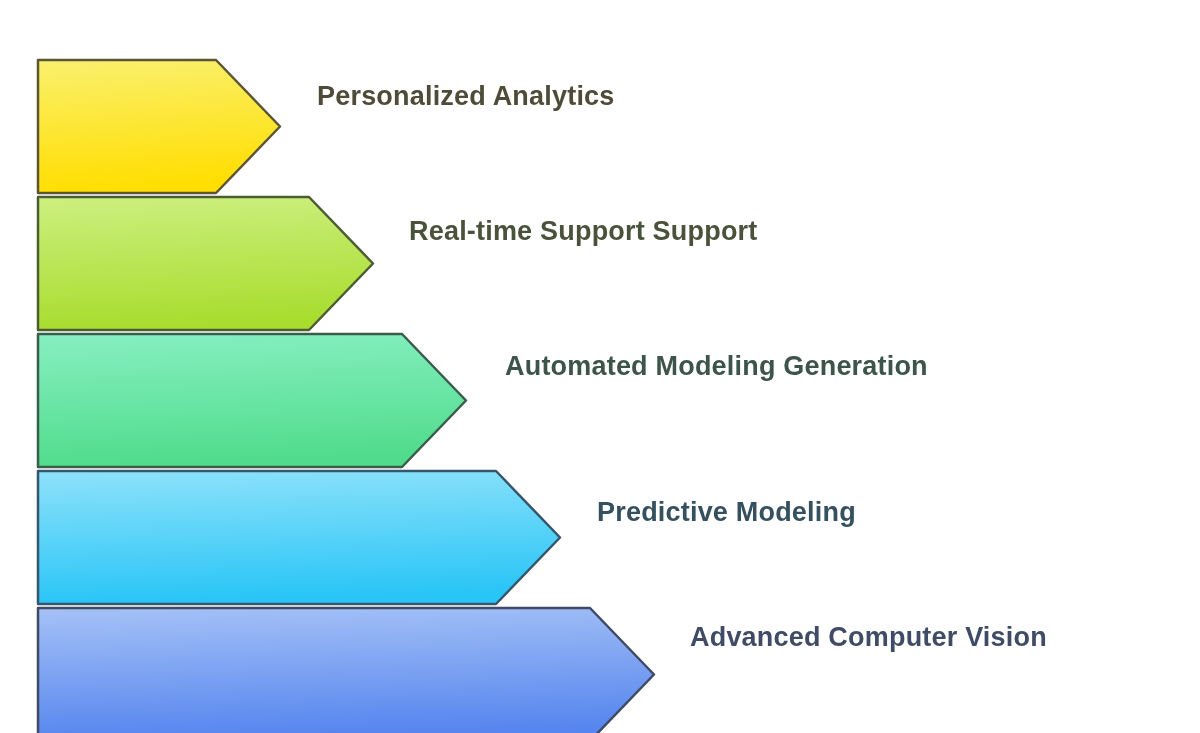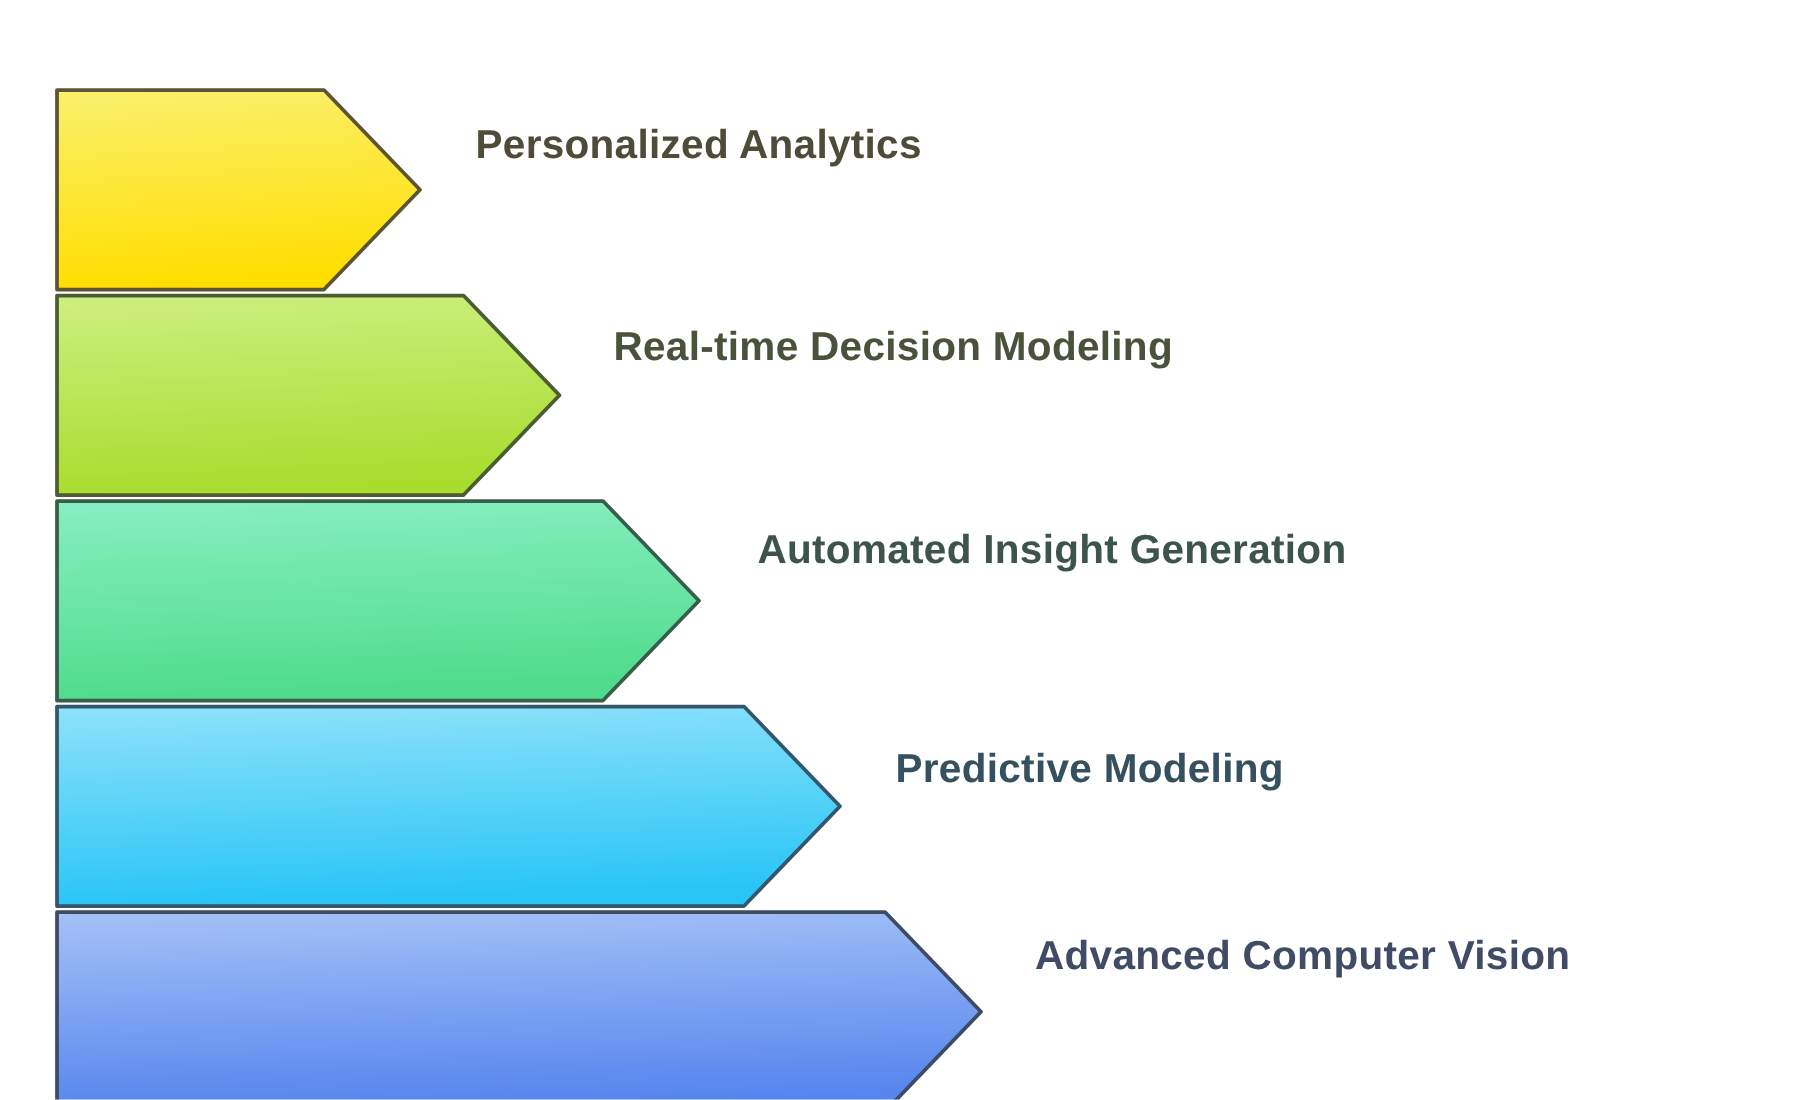--- a/index.html
+++ b/index.html
@@ -62,17 +62,17 @@
           <stop offset="1" stop-color="#5585ee"></stop>
         </linearGradient>
       </defs>
       <polygon points="38,32 216,32 280,98.5 216,165 38,165" fill="url(#grad0)" stroke="#5b5536" stroke-width="2.5" stroke-linejoin="round"></polygon>
       <polygon points="38,169 309,169 373,235.5 309,302 38,302" fill="url(#grad1)" stroke="#4c5c33" stroke-width="2.5" stroke-linejoin="round"></polygon>
       <polygon points="38,306 402,306 466,372.5 402,439 38,439" fill="url(#grad2)" stroke="#3a5c4a" stroke-width="2.5" stroke-linejoin="round"></polygon>
       <polygon points="38,443 496,443 560,509.5 496,576 38,576" fill="url(#grad3)" stroke="#35566b" stroke-width="2.5" stroke-linejoin="round"></polygon>
       <polygon points="38,580 590,580 654,646.5 590,713 38,713" fill="url(#grad4)" stroke="#3f4a63" stroke-width="2.5" stroke-linejoin="round"></polygon>
     </svg>
   <div class="label" style="left: 317px; top: 52px; color: rgb(78, 76, 56);">Personalized Analytics</div>
-  <div class="label" style="left: 409px; top: 187px; color: rgb(73, 82, 58);">Real-time Decision Modeling</div>
-  <div class="label" style="left: 505px; top: 322px; color: rgb(60, 84, 74);">Automated Insight Generation</div>
+  <div class="label" style="left: 409px; top: 187px; color: rgb(73, 82, 58);">Real-time Support Support</div>
+  <div class="label" style="left: 505px; top: 322px; color: rgb(60, 84, 74);">Automated Modeling Generation</div>
   <div class="label" style="left: 597px; top: 468px; color: rgb(53, 80, 94);">Predictive Modeling</div>
   <div class="label" style="left: 690px; top: 593px; color: rgb(64, 76, 102); text-align: right;">Advanced Computer Vision</div>
 </div>
 
 </body></html>

